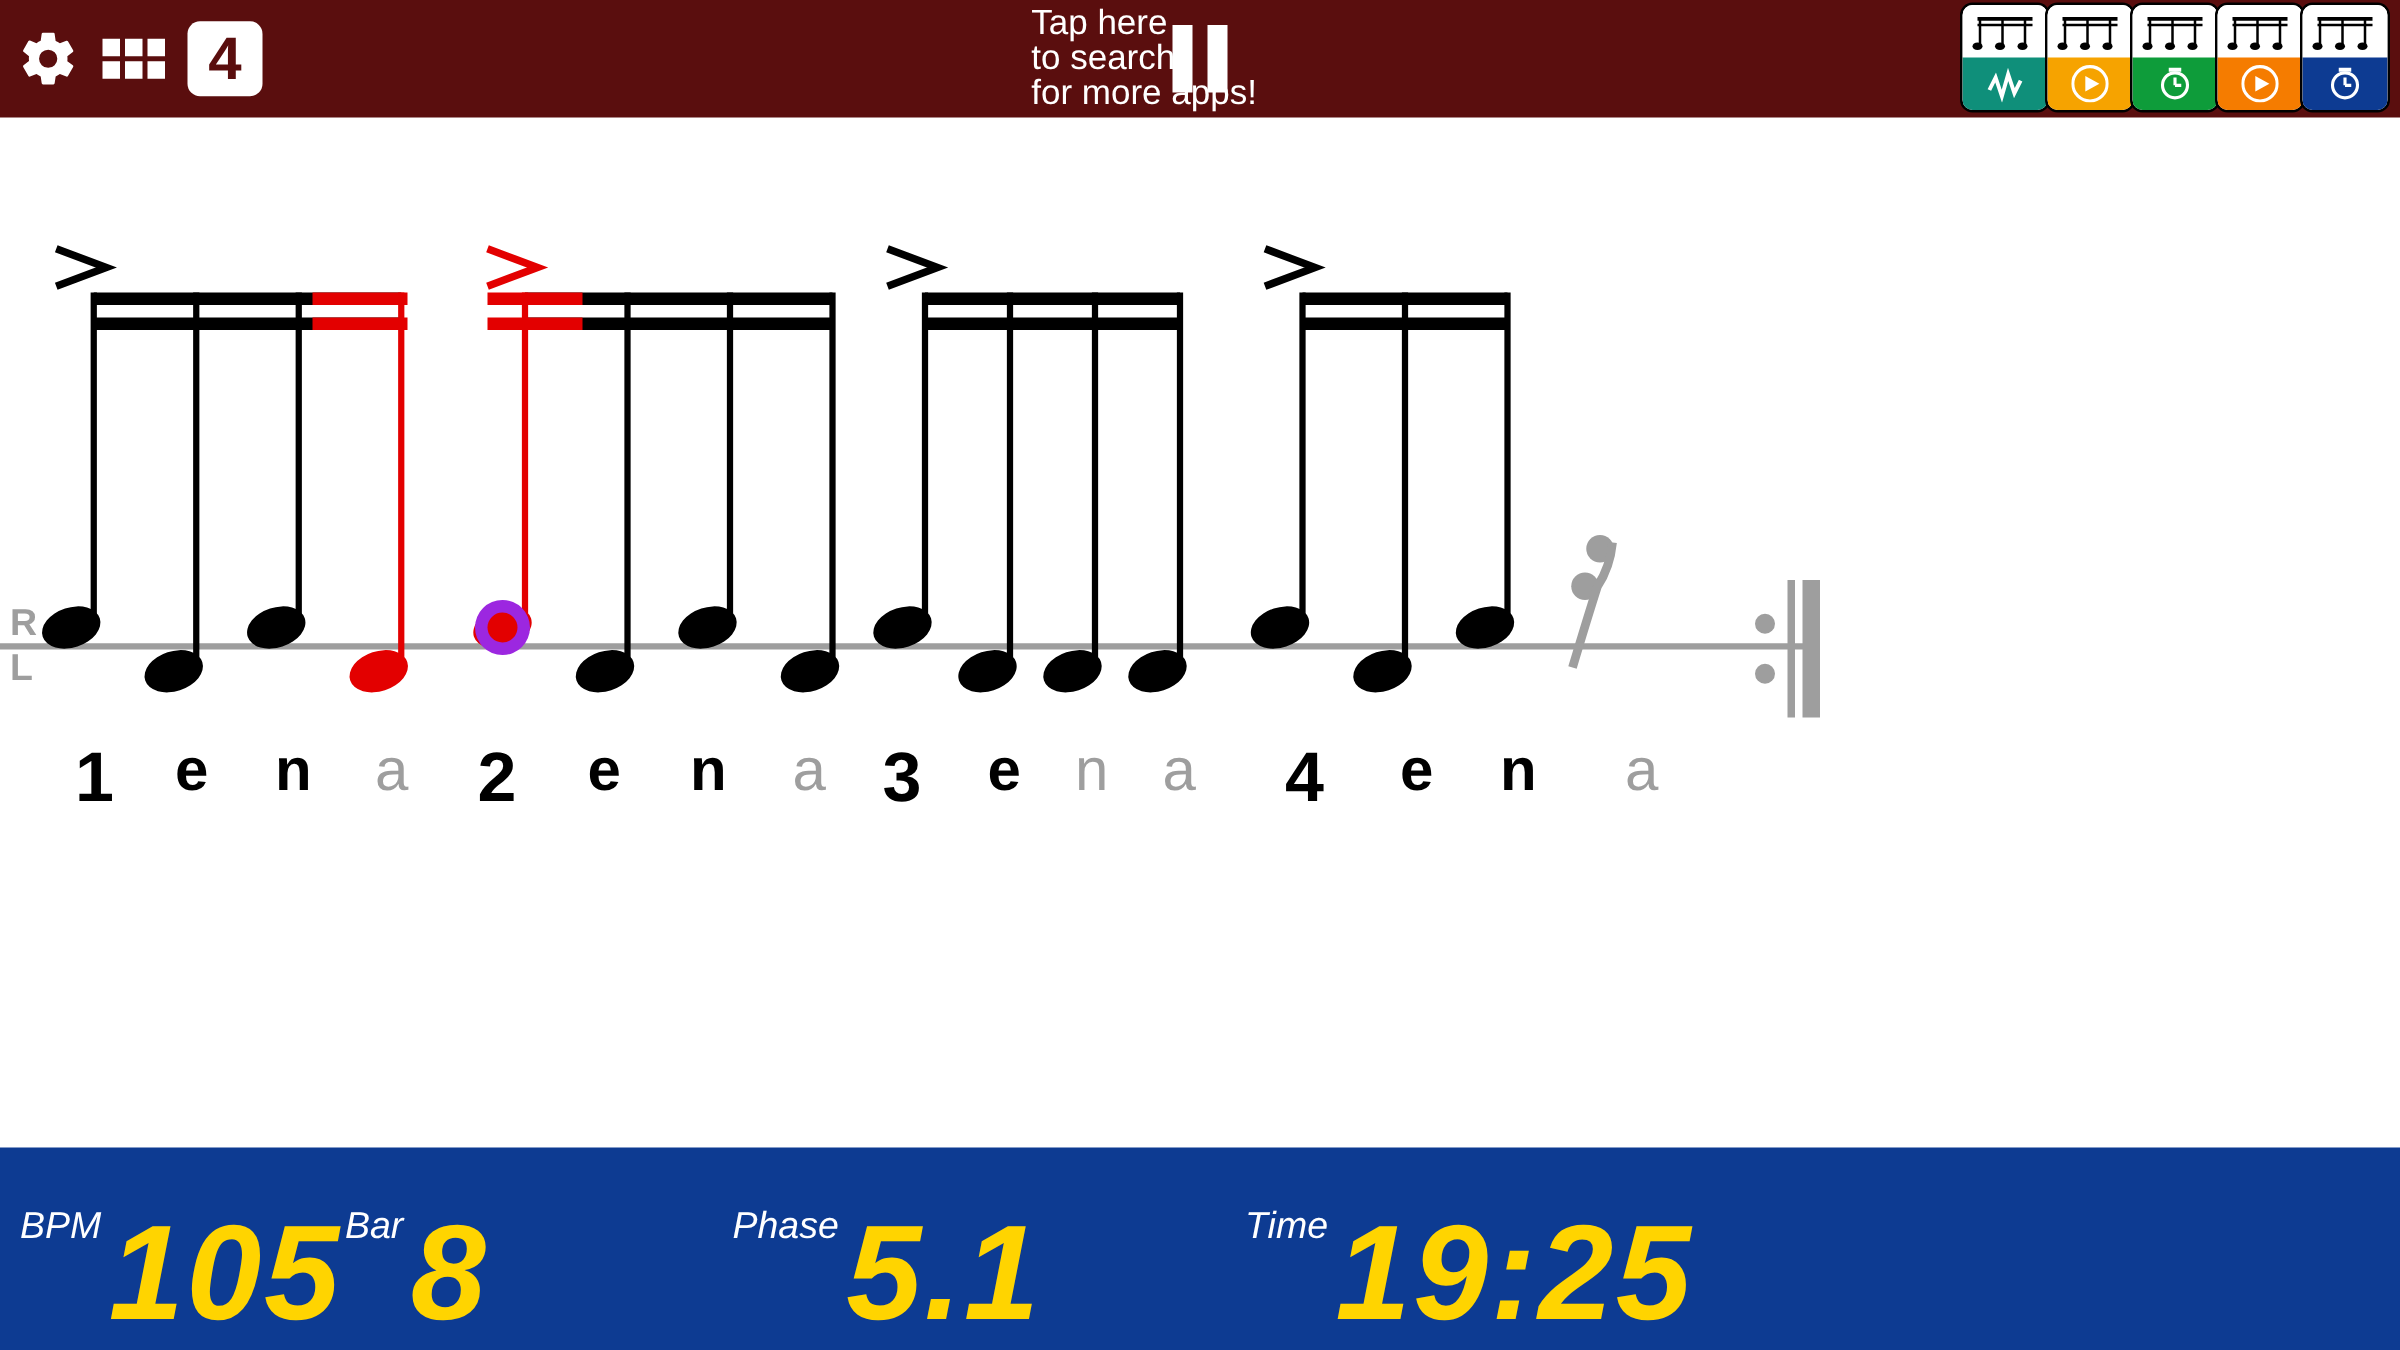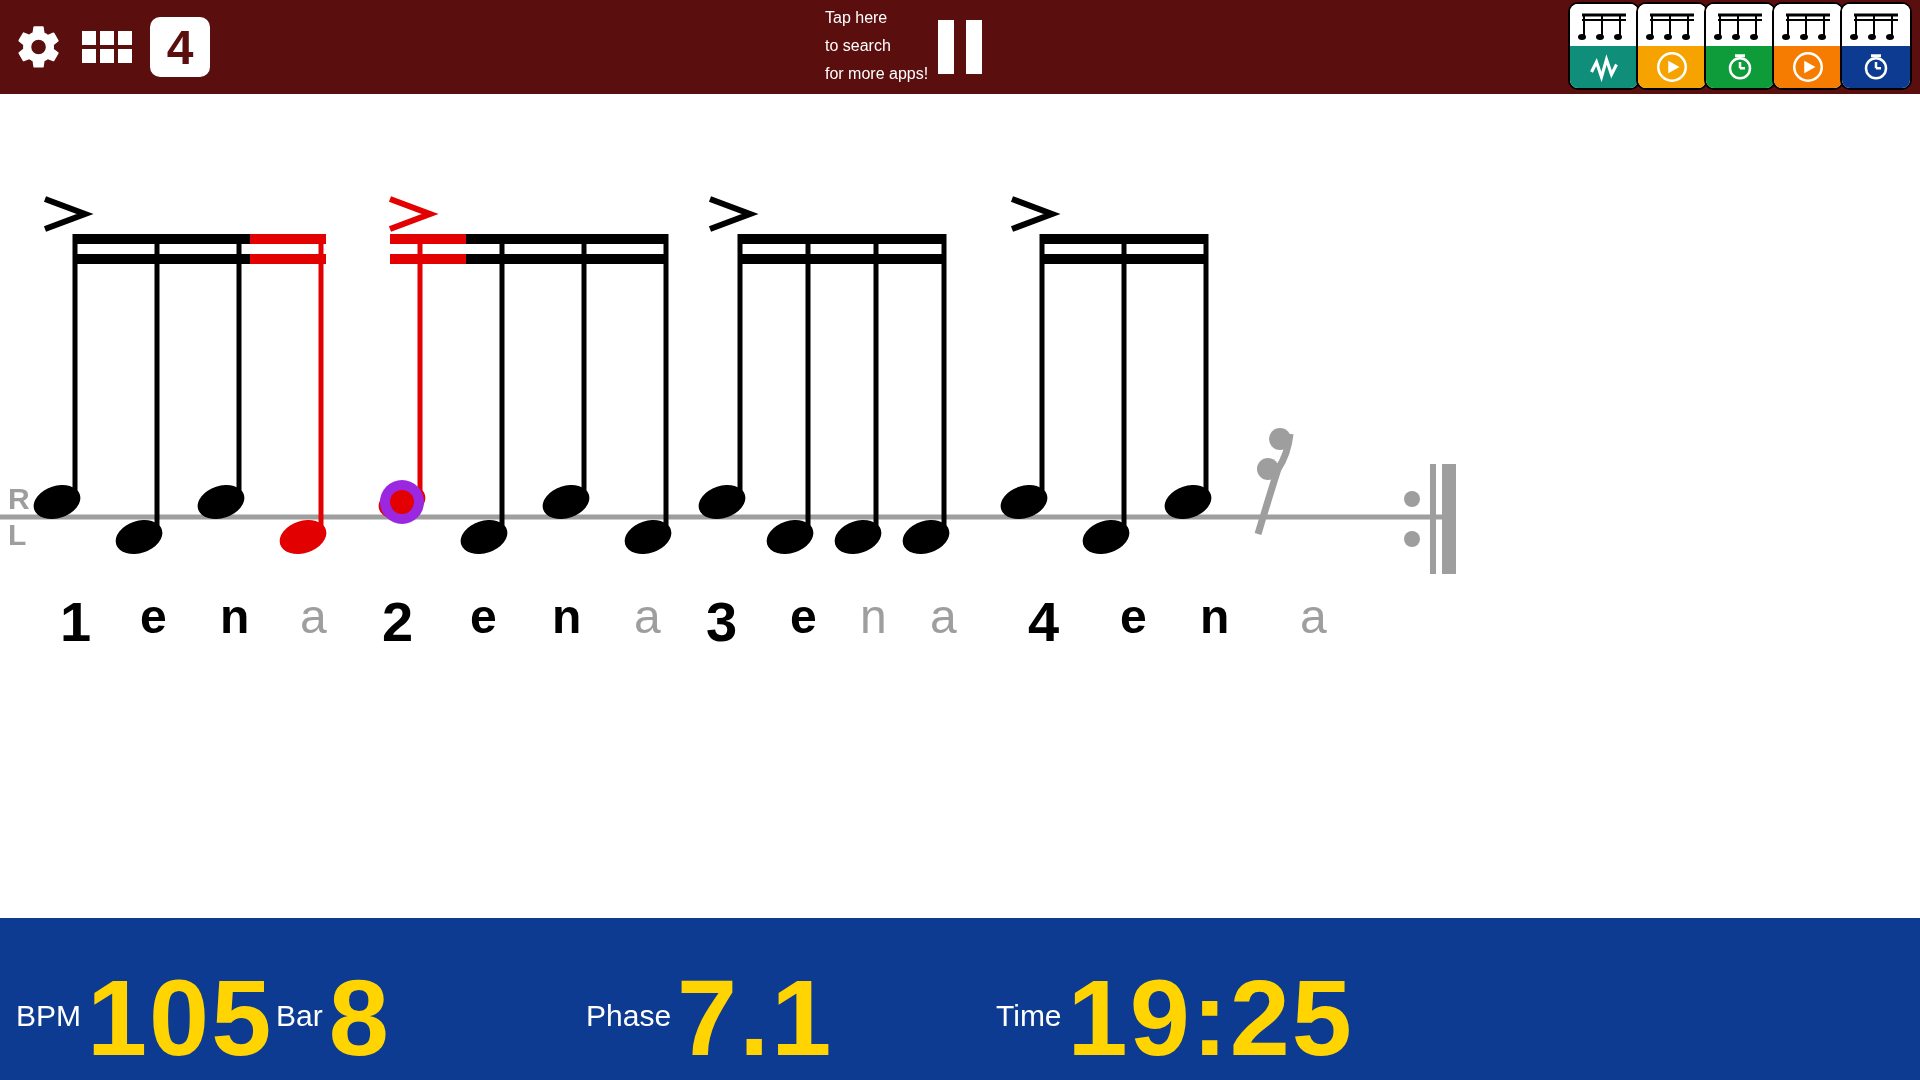--- a/index.html
+++ b/index.html
@@ -7,29 +7,29 @@
   .topbar { position: absolute; left: 0; top: 0; width: 100%; height: 94px; background: #5a0e0e; display: flex; align-items: center; }
   .topbar .left { display: flex; align-items: center; gap: 18px; padding-left: 14px; }
   .icon-btn { color: #fff; display: flex; align-items: center; justify-content: center; cursor: pointer; }
   .gear svg { width: 50px; height: 50px; }
   .grid-icon { display: grid; grid-template-columns: repeat(3, 14px); grid-template-rows: repeat(2, 14px); gap: 4px; }
   .grid-icon span { background: #fff; width: 14px; height: 14px; }
   .timesig { width: 60px; height: 60px; background: #fff; border-radius: 10px; color: #5a0e0e; font-weight: 900; font-size: 48px; display: flex; align-items: center; justify-content: center; }
   .center { position: absolute; left: 50%; transform: translateX(-50%); }
   .pause { display: flex; gap: 12px; }
   .pause span { width: 16px; height: 54px; background: #fff; }
-  .tap-text { position: absolute; left: 825px; top: 4px; color: #fff; font-size: 16px; line-height: 28px; }
+  .tap-text { position: absolute; left: 825px; top: 4px; color: #fff; font-size: 28px; line-height: 28px; }
   .app-badges { position: absolute; right: 8px; top: 2px; display: flex; gap: 0; }
   .badge { width: 72px; height: 88px; border-radius: 10px; border: 2px solid #000; display: flex; flex-direction: column; overflow: hidden; margin-left: -4px; background: #fff; }
   .badge .top { flex: 1; background: #fff; display:flex; align-items:center; justify-content:center; }
   .badge .bot { height: 42px; display: flex; align-items: center; justify-content: center; }
   .badge .bot svg { width: 30px; height: 30px; }
   .notation { position: absolute; left: 0; top: 94px; width: 100%; height: 560px; }
   .bottombar { position: absolute; left: 0; bottom: 0; width: 100%; height: 162px; background: #0d3b92; display: flex; align-items: flex-end; padding: 0 0 8px 16px; }
-  .metric { display: flex; align-items: center; }
+  .metric { display: flex; align-items: flex-start; font-style: italic; }
   .metric .label { color: #fff; font-size: 30px; margin-right: 6px; padding-bottom: 4px; }
   .metric .value { color: #ffd400; font-weight: 900; font-size: 108px; line-height: 1; letter-spacing: 2px; }
   .m-bpm { width: 260px; }
   .m-bar { width: 310px; }
   .m-phase { width: 410px; }
   .m-time { }
   .count-label { position:absolute; font-size:48px; font-weight:600; }
   .count-beat { font-size:56px; }
   .count-muted { color:#9e9e9e; font-weight:400; }
   .rl { position:absolute; left:8px; color:#9e9e9e; font-size:30px; font-weight:600; }
@@ -261,19 +261,19 @@
   <div class="metric m-bpm">
     <span class="label">BPM</span>
     <span class="value">105</span>
   </div>
   <div class="metric m-bar">
     <span class="label">Bar</span>
     <span class="value">8</span>
   </div>
   <div class="metric m-phase">
     <span class="label">Phase</span>
-    <span class="value">7.1</span>
+    <span class="value">5.1</span>
   </div>
   <div class="metric m-time">
     <span class="label">Time</span>
     <span class="value">19:25</span>
   </div>
 </div>
 
 </body></html>

